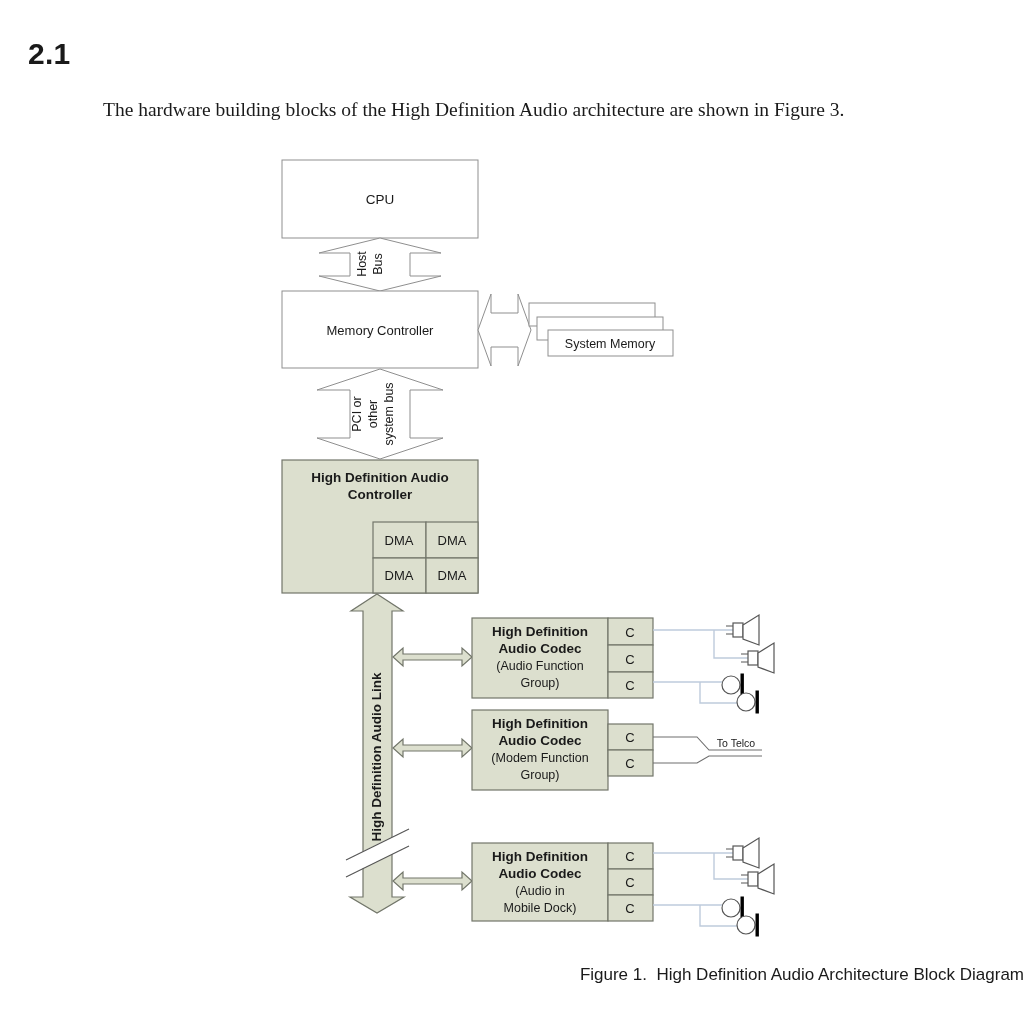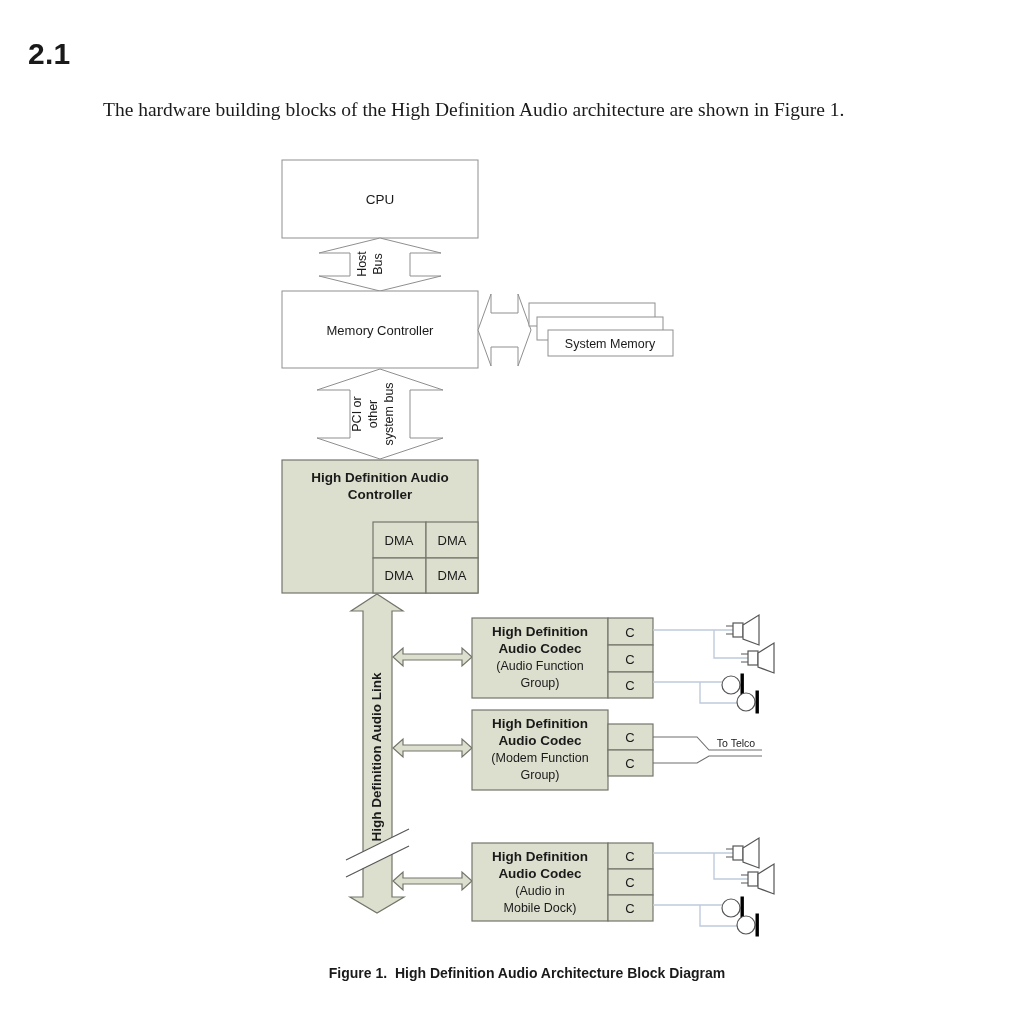--- a/index.html
+++ b/index.html
@@ -12,41 +12,41 @@
     position:absolute; left:28px; top:26px; display:flex;
     font-weight:bold; font-size:30px; line-height:1.1; letter-spacing:0.2px;margin-top:11px;
   }
   .heading .num { width:75px; }
   .bodytext {
     position:absolute; left:103px; top:98px; width:880px;
     font-family:"Liberation Serif", serif; font-size:19.5px; line-height:1.25;
   }
   .caption {
     position:absolute; left:30px; top:965px; width:994px;
-    text-align:center; font-weight:bold; font-size:14px; white-space:pre;
+    text-align:right; font-weight:normal; font-size:17px; white-space:pre;
   }
   svg.diagram { position:absolute; left:0; top:0; }
   .blk  { fill:var(--block-fill); stroke:var(--block-border); stroke-width:1.2; }
   .wht  { fill:#ffffff; stroke:var(--arrow-outline); stroke-width:1; }
   .lbl  { font-family:"Liberation Sans", sans-serif; fill:var(--ink); }
   .b    { font-weight:bold; }
   .wire { stroke:var(--wire); stroke-width:1.4; fill:none; }
   .tel  { stroke:var(--telco-line); stroke-width:1.1; fill:none; }
   .icon { stroke:var(--icon-stroke); stroke-width:1.2; fill:#ffffff; }
   .gap  { fill:#ffffff; stroke:none; }
   .brk  { stroke:var(--icon-stroke); stroke-width:1.1; }
 </style>
 </head>
 <body>
 
 <div class="heading">
   <span class="num">2.1</span>
 </div>
 
-<div class="bodytext">The hardware building blocks of the High Definition Audio architecture are shown in Figure 1.</div>
+<div class="bodytext">The hardware building blocks of the High Definition Audio architecture are shown in Figure 3.</div>
 
 <svg class="diagram" width="1024" height="1017" viewBox="0 0 1024 1017">
 
   <g>
     <rect class="wht" x="282" y="160" width="196" height="78"></rect>
     <text class="lbl" x="380" y="204" font-size="13.5" text-anchor="middle">CPU</text>
   </g>
 
   <g>
     <path class="wht" d="M380,238 L441,253 L410,253 L410,276 L441,276 L380,291 L319,276 L350,276 L350,253 L319,253 Z"></path>

